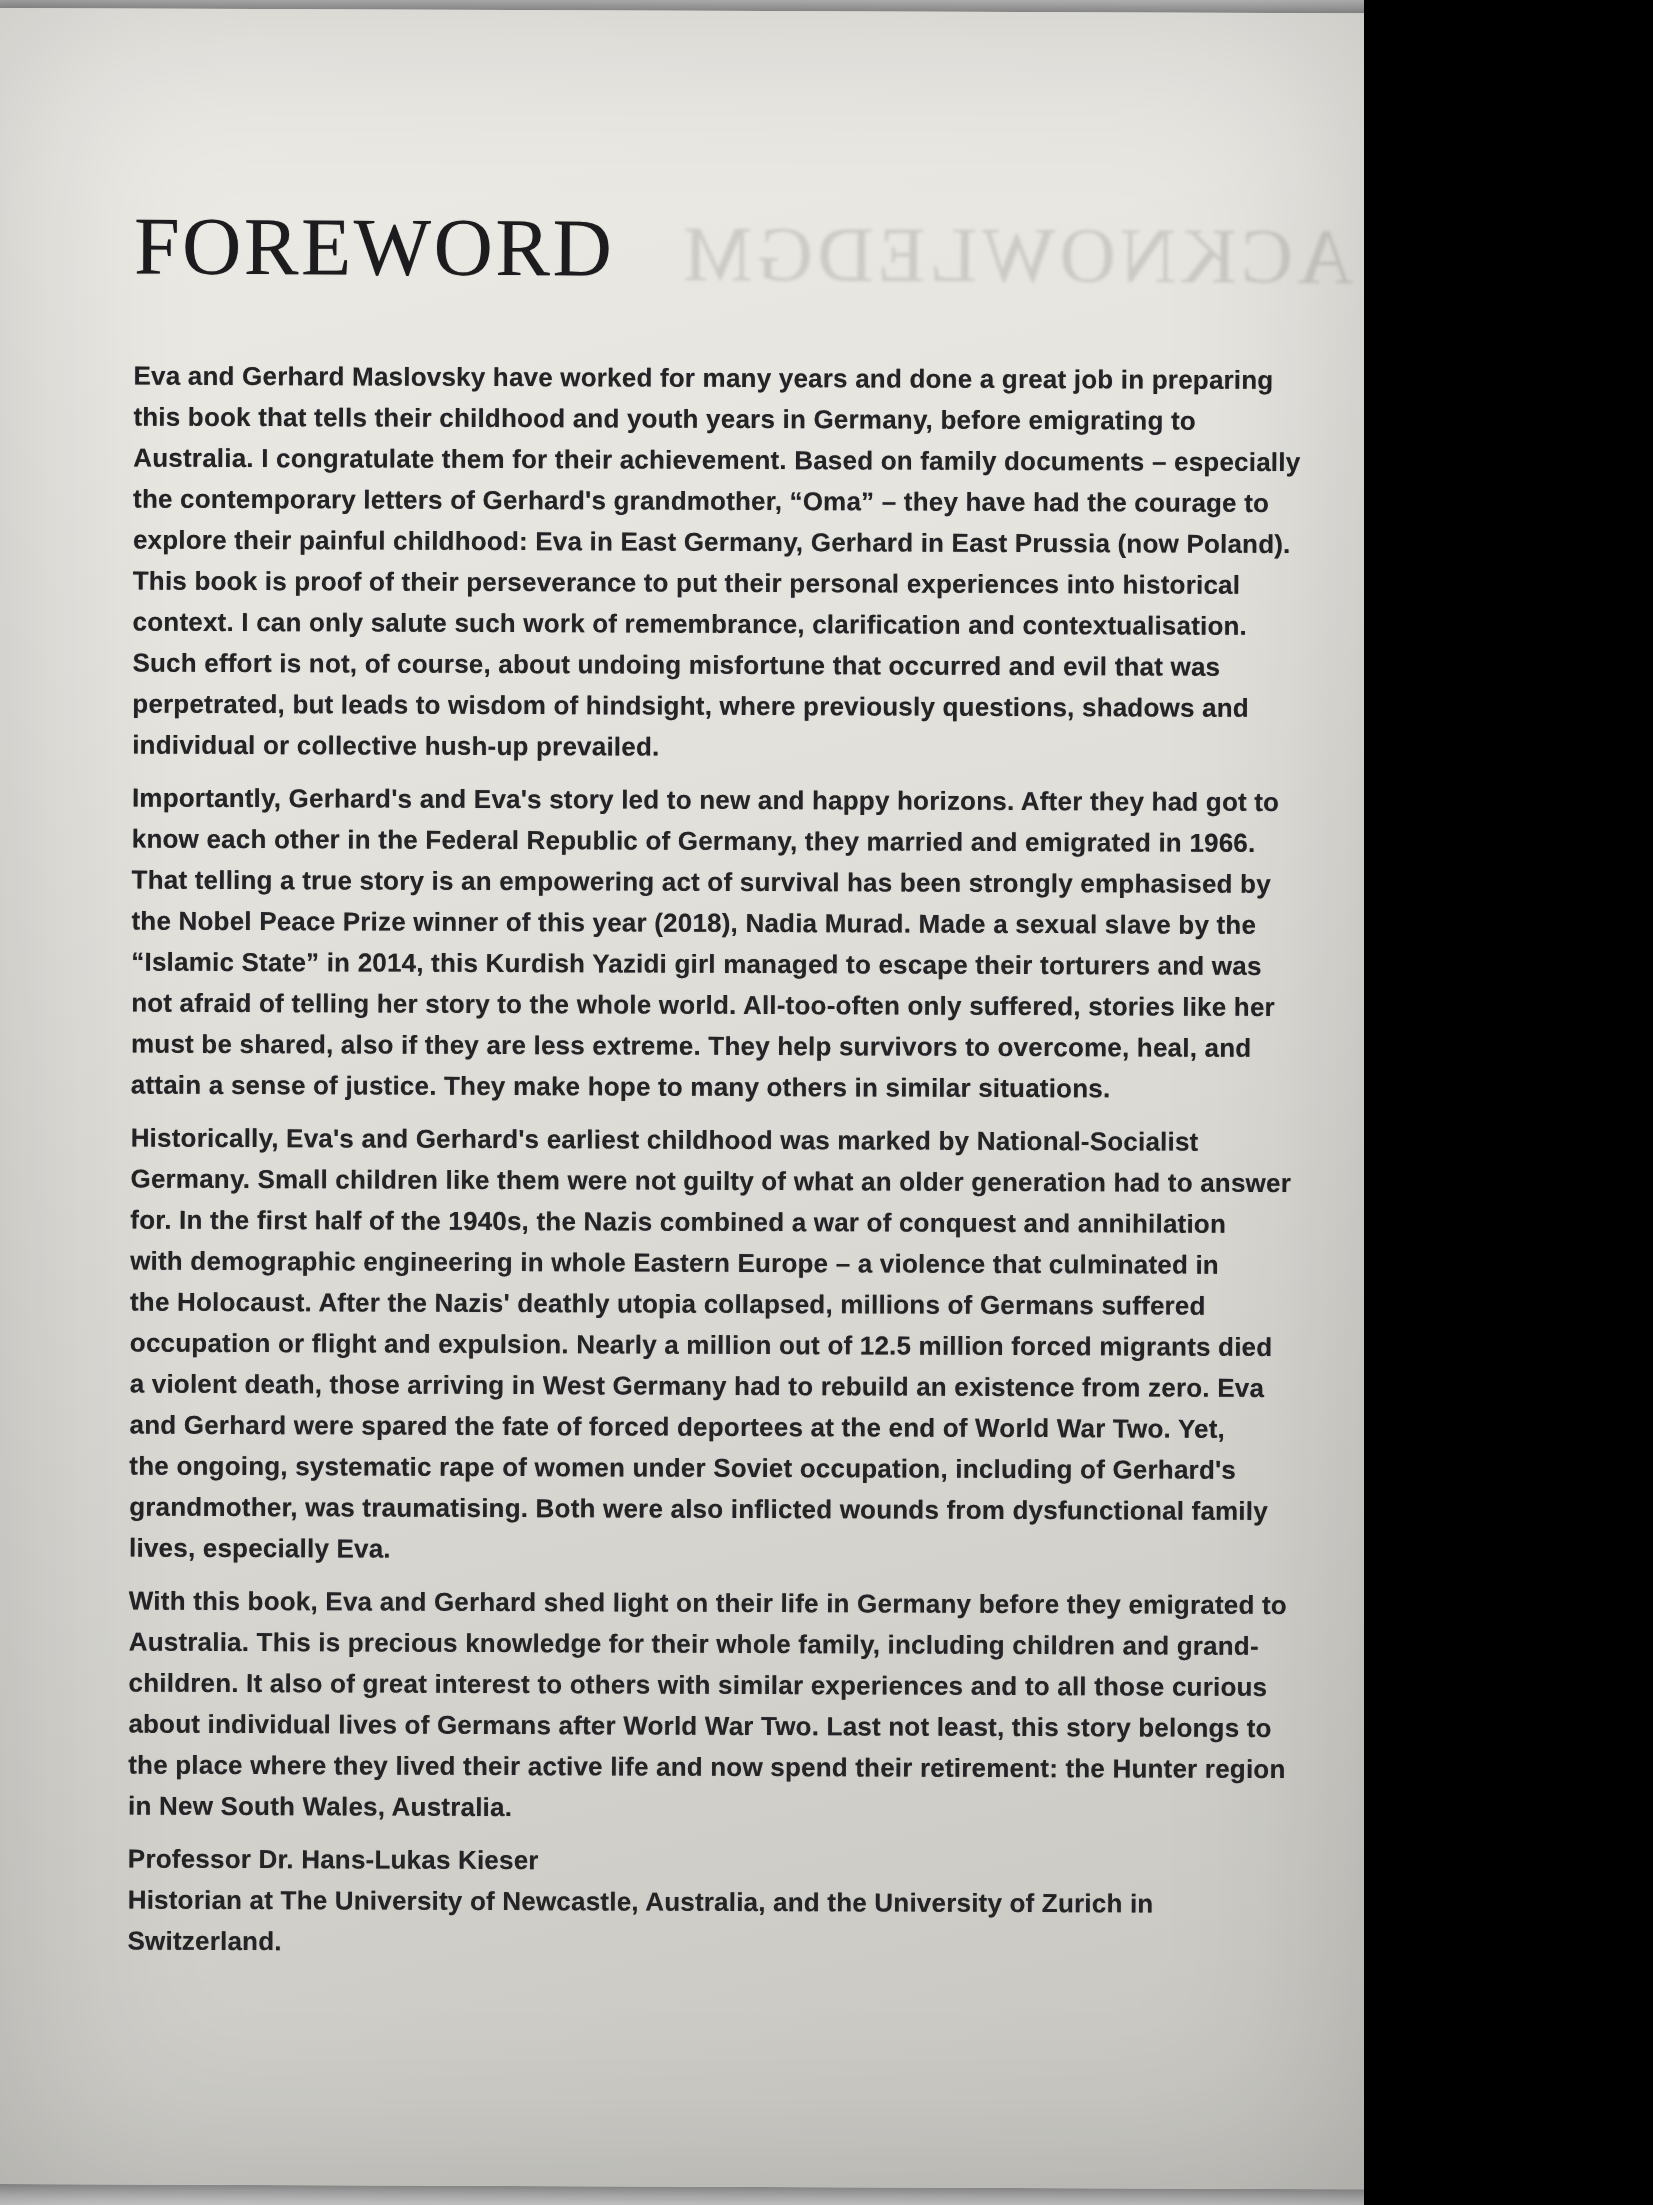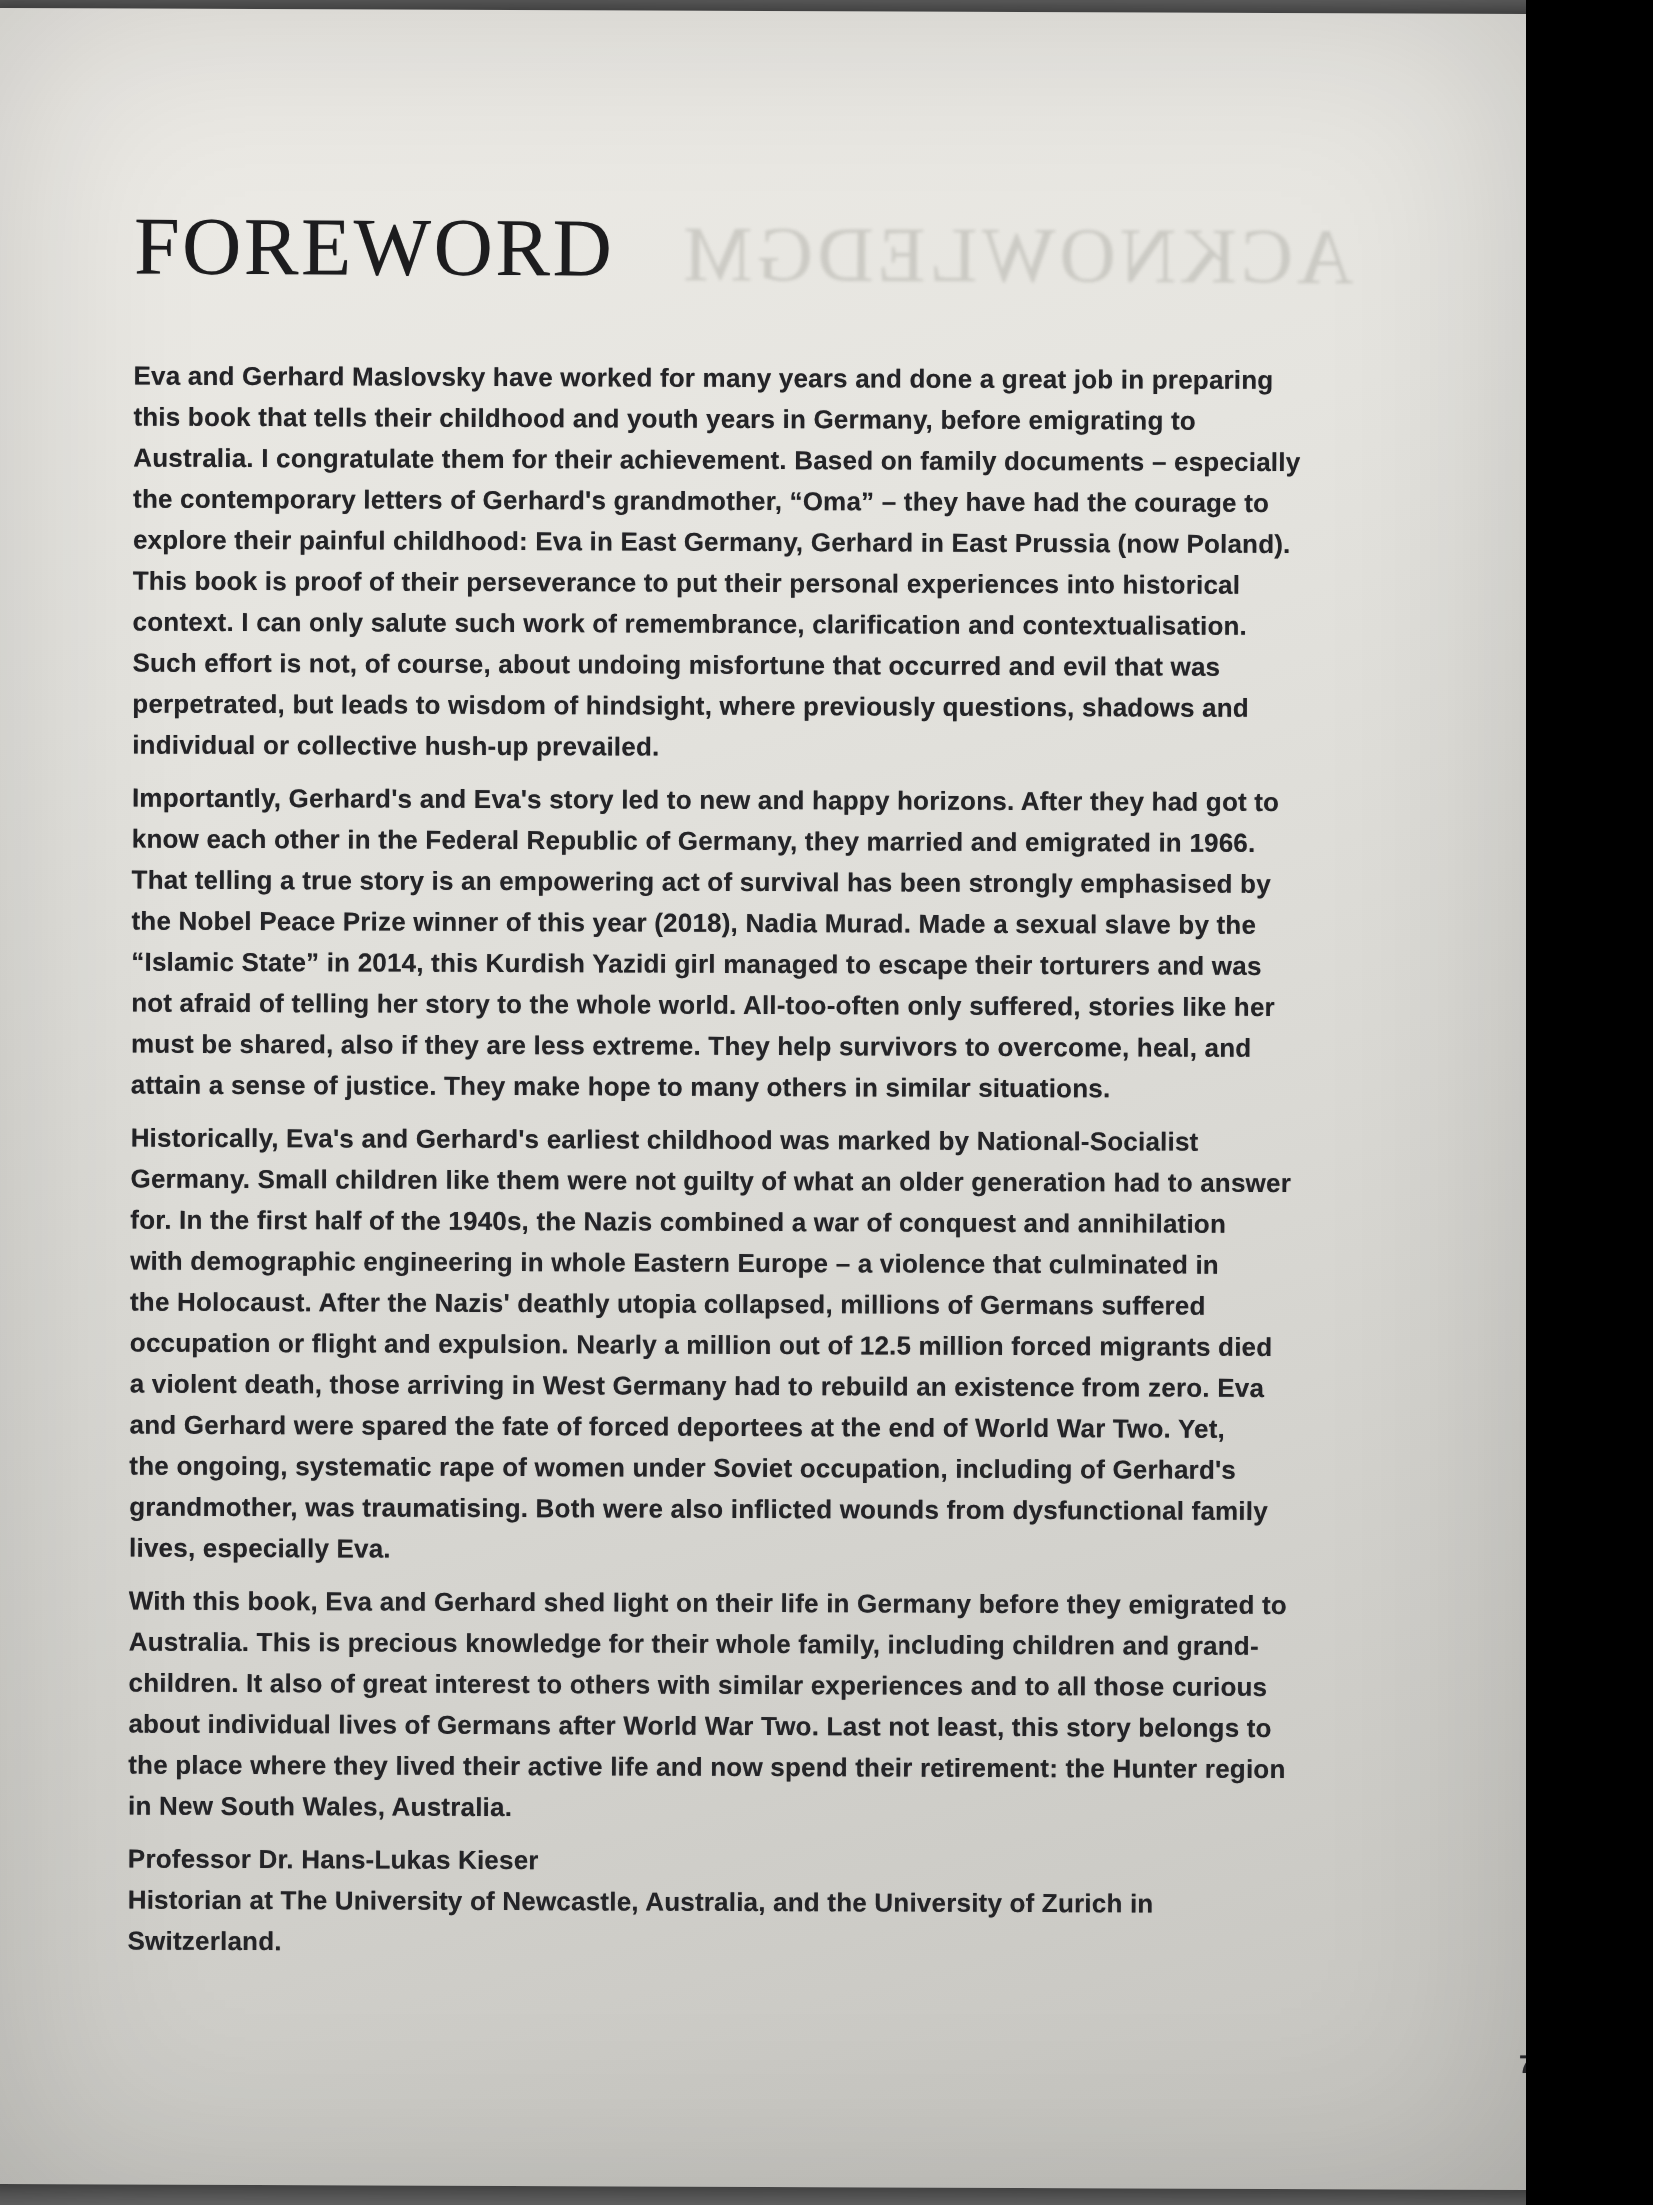--- a/index.html
+++ b/index.html
@@ -2,23 +2,23 @@
 <html style="font-size:13.6px"><head>
 <meta charset="utf-8">
 <style>
   html, body {
     margin: 0;
     padding: 0;
     background: #000;
   }
   .photo {
     position: relative;
-    width: 1526px;
+    width: 1364px;
     height: 2205px;
-    background: #737373;
+    background: #e5e5e5;
     overflow: hidden;
     font-family: "Liberation Sans", sans-serif;
   }
   .paper {
     position: absolute;
     left: -25.5px;
     top: 7.6px;
     width: 1705px;
     height: 2176px;
     transform: rotate(0.22deg);

